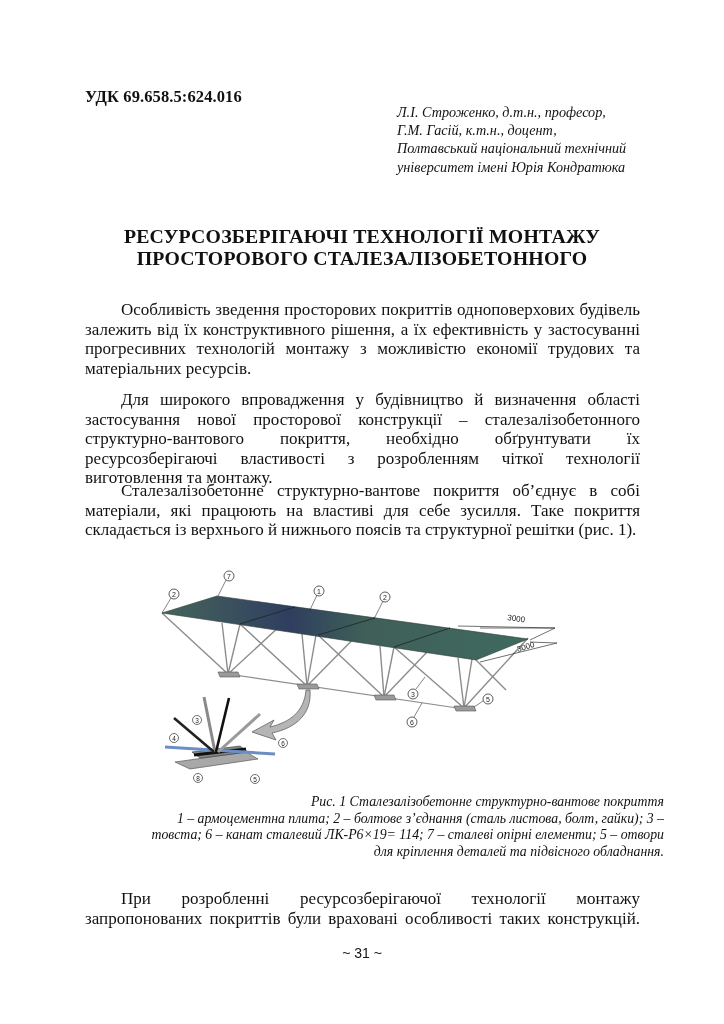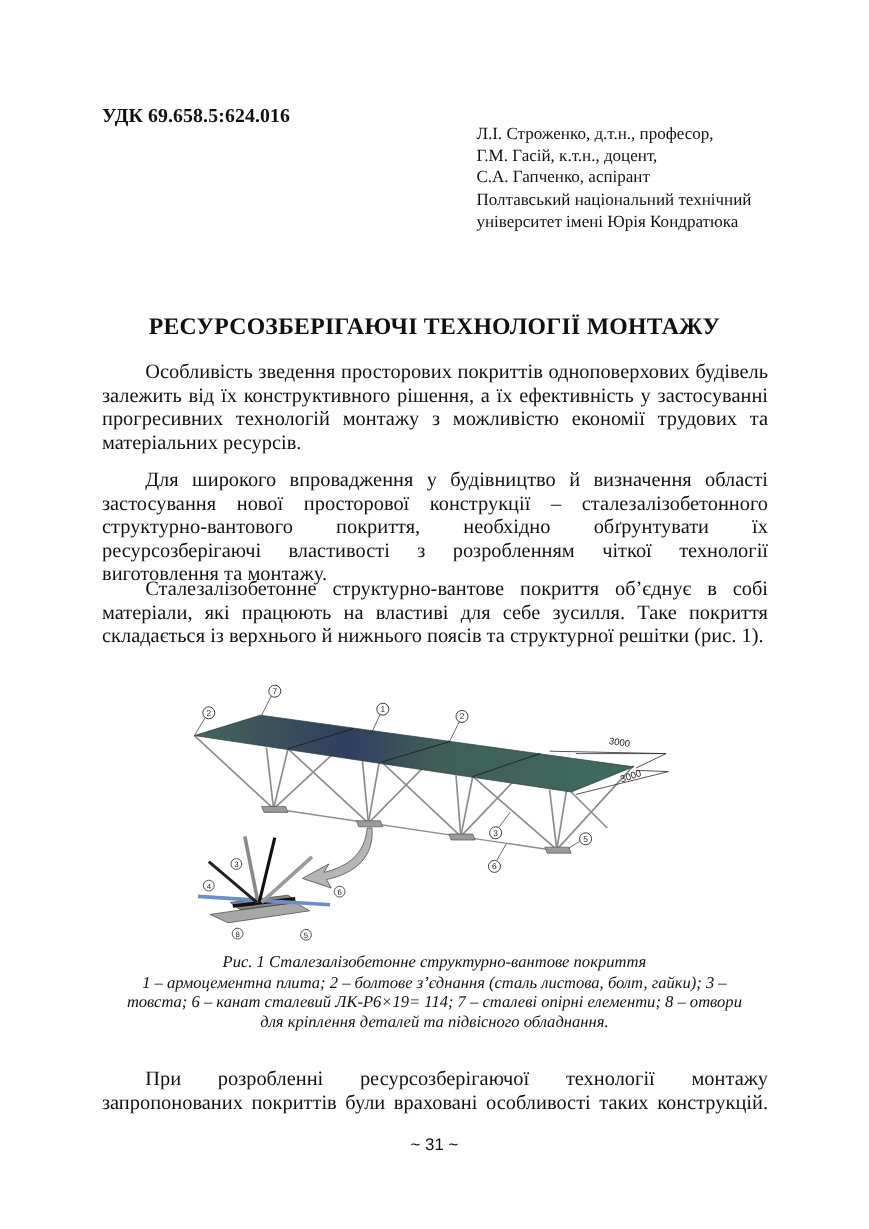--- a/index.html
+++ b/index.html
@@ -1,48 +1,48 @@
 <!DOCTYPE html>
 <html><head>
 <meta charset="utf-8">
 <style>
   html, body { margin:0; padding:0; background:#ffffff; }
   body { width:724px; height:1024px; position:relative; overflow:hidden; color:#111; font-family:"Liberation Serif", serif; }
   .udk { position:absolute; left:85px; top:87px; font-weight:bold; font-size:16.5px; letter-spacing:0.1px; }
-  .authors { position:absolute; left:397px; top:103px; font-size:14.2px; line-height:18.2px; }
+  .authors { position:absolute; left:397px; top:103px; font-style:italic; font-size:14.2px; line-height:18.2px; }
   .authors div { white-space:nowrap; }
-  .title { position:absolute; left:60px; width:604px; top:225px; text-align:center; font-weight:bold; font-size:19.8px; line-height:22px; letter-spacing:0.2px;margin-top:36px; }
+  .title { position:absolute; left:60px; width:604px; top:225px; text-align:center; font-weight:bold; font-size:19.8px; line-height:22px; letter-spacing:0.2px; }
   .title div { white-space:nowrap; }
   .body-text { position:absolute; left:85px; width:555px; font-size:17px; line-height:19.6px; text-align:justify; text-align-last:left; }
   .body-text p { margin:0; text-indent:36px; }
   .p1 { top:300px; }
   .p2 { top:390px; }
   .p3 { top:481px; }
   .figure { position:absolute; left:150px; top:562px; width:440px; height:228px; }
-  .caption { position:absolute; left:60px; width:604px; top:794px; text-align:center; font-style:italic; font-size:13.8px; line-height:16.5px; }
+  .caption { position:absolute; left:60px; width:604px; top:794px; text-align:right; font-style:italic; font-size:13.8px; line-height:16.5px; }
   .caption div { white-space:nowrap; }
   .p4 { top:889px; }
   .p4 p.last { text-align-last:justify; }
   .page-num { position:absolute; left:0; width:724px; top:945px; text-align:center; font-family:"Liberation Sans", sans-serif; font-size:14px; }
 </style>
 </head>
 <body>
 
 <div class="udk">УДК 69.658.5:624.016</div>
 
 <div class="authors">
   <div>Л.І. Строженко, д.т.н., професор,</div>
   <div>Г.М. Гасій, к.т.н., доцент,</div>
-  <div>С.А. Гапченко, аспірант</div>
   <div>Полтавський національний технічний</div>
   <div>університет імені Юрія Кондратюка</div>
 </div>
 
 <div class="title">
   <div>РЕСУРСОЗБЕРІГАЮЧІ ТЕХНОЛОГІЇ МОНТАЖУ</div>
+  <div>ПРОСТОРОВОГО СТАЛЕЗАЛІЗОБЕТОННОГО</div>
 </div>
 
 <div class="body-text p1">
   <p>Особливість зведення просторових покриттів одноповерхових будівель залежить від їх конструктивного рішення, а їх ефективність у застосуванні прогресивних технологій монтажу з можливістю економії трудових та матеріальних ресурсів.</p>
 </div>
 <div class="body-text p2">
   <p>Для широкого впровадження у будівництво й визначення області застосування нової просторової конструкції – сталезалізобетонного структурно-вантового покриття, необхідно обґрунтувати їх ресурсозберігаючі властивості з розробленням чіткої технології виготовлення та монтажу.</p>
 </div>
 <div class="body-text p3">
   <p>Сталезалізобетонне структурно-вантове покриття об’єднує в собі матеріали, які працюють на властиві для себе зусилля. Таке покриття складається із верхнього й нижнього поясів та структурної решітки (рис. 1).</p>
@@ -176,21 +176,21 @@
             <text x="105" y="219.5">5</text>
           </g>
       </g>
     </g>
   </svg>
 </div>
 
 <div class="caption">
   <div>Рис. 1 Сталезалізобетонне структурно-вантове покриття</div>
   <div>1 – армоцементна плита; 2 – болтове з’єднання (сталь листова, болт, гайки); 3 –</div>
-  <div>товста; 6 – канат сталевий ЛК-Р6×19= 114; 7 – сталеві опірні елементи; 8 – отвори</div>
+  <div>товста; 6 – канат сталевий ЛК-Р6×19= 114; 7 – сталеві опірні елементи; 5 – отвори</div>
   <div>для кріплення деталей та підвісного обладнання.</div>
 </div>
 
 <div class="body-text p4">
   <p class="last">При розробленні ресурсозберігаючої технології монтажу запропонованих покриттів були враховані особливості таких конструкцій.</p>
 </div>
 
 <div class="page-num">~ 31 ~</div>
 
 </body></html>

